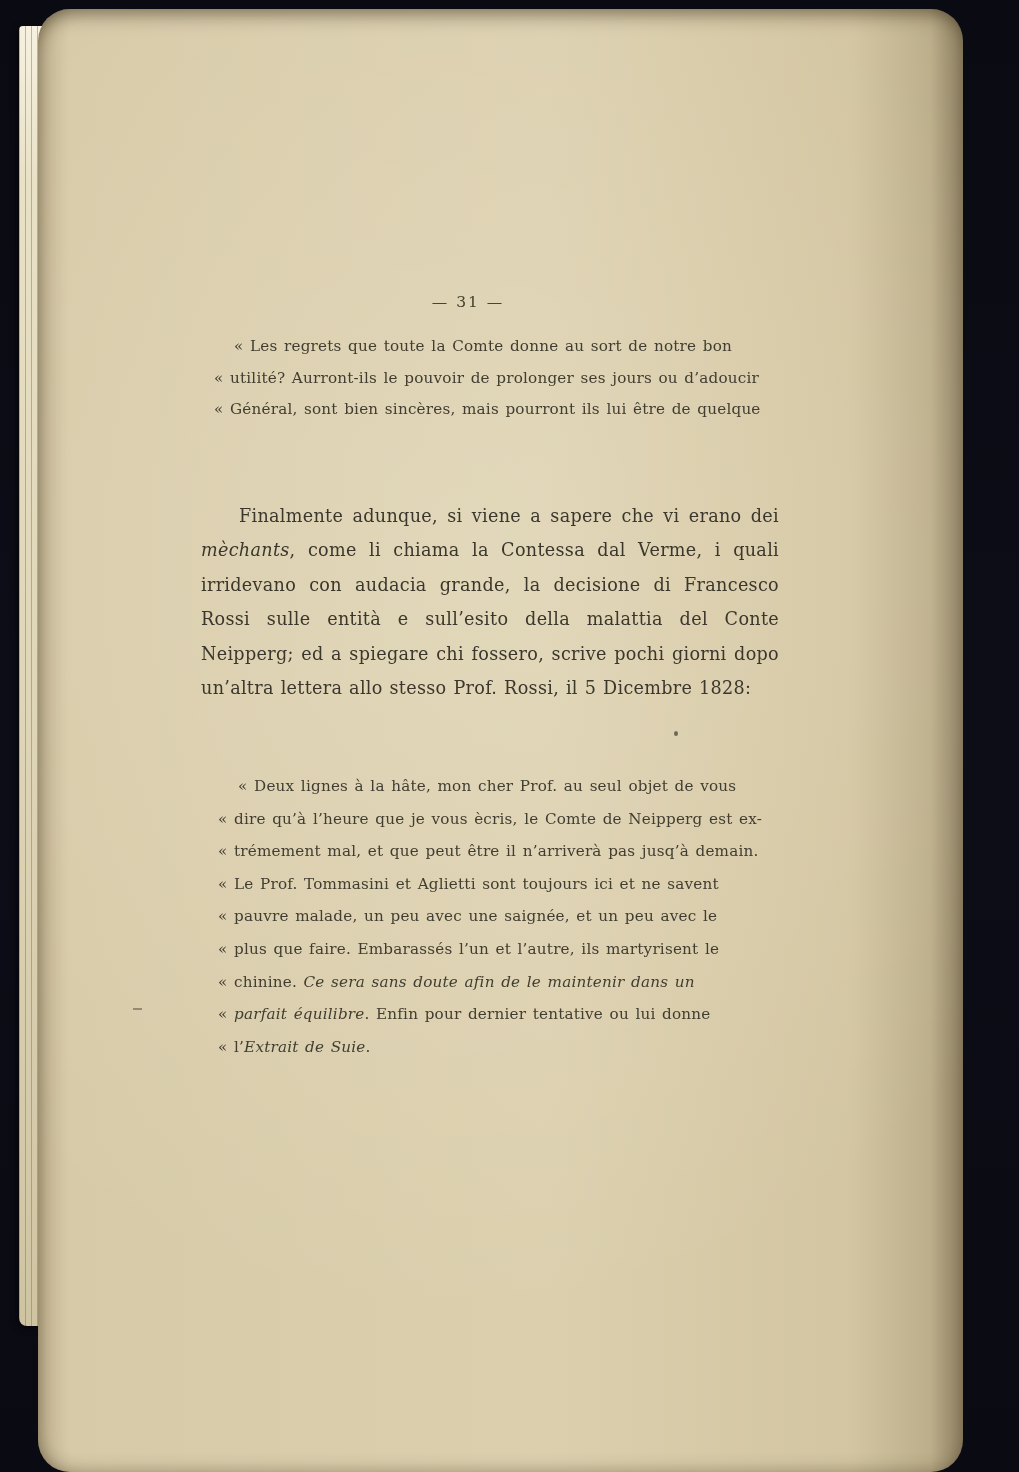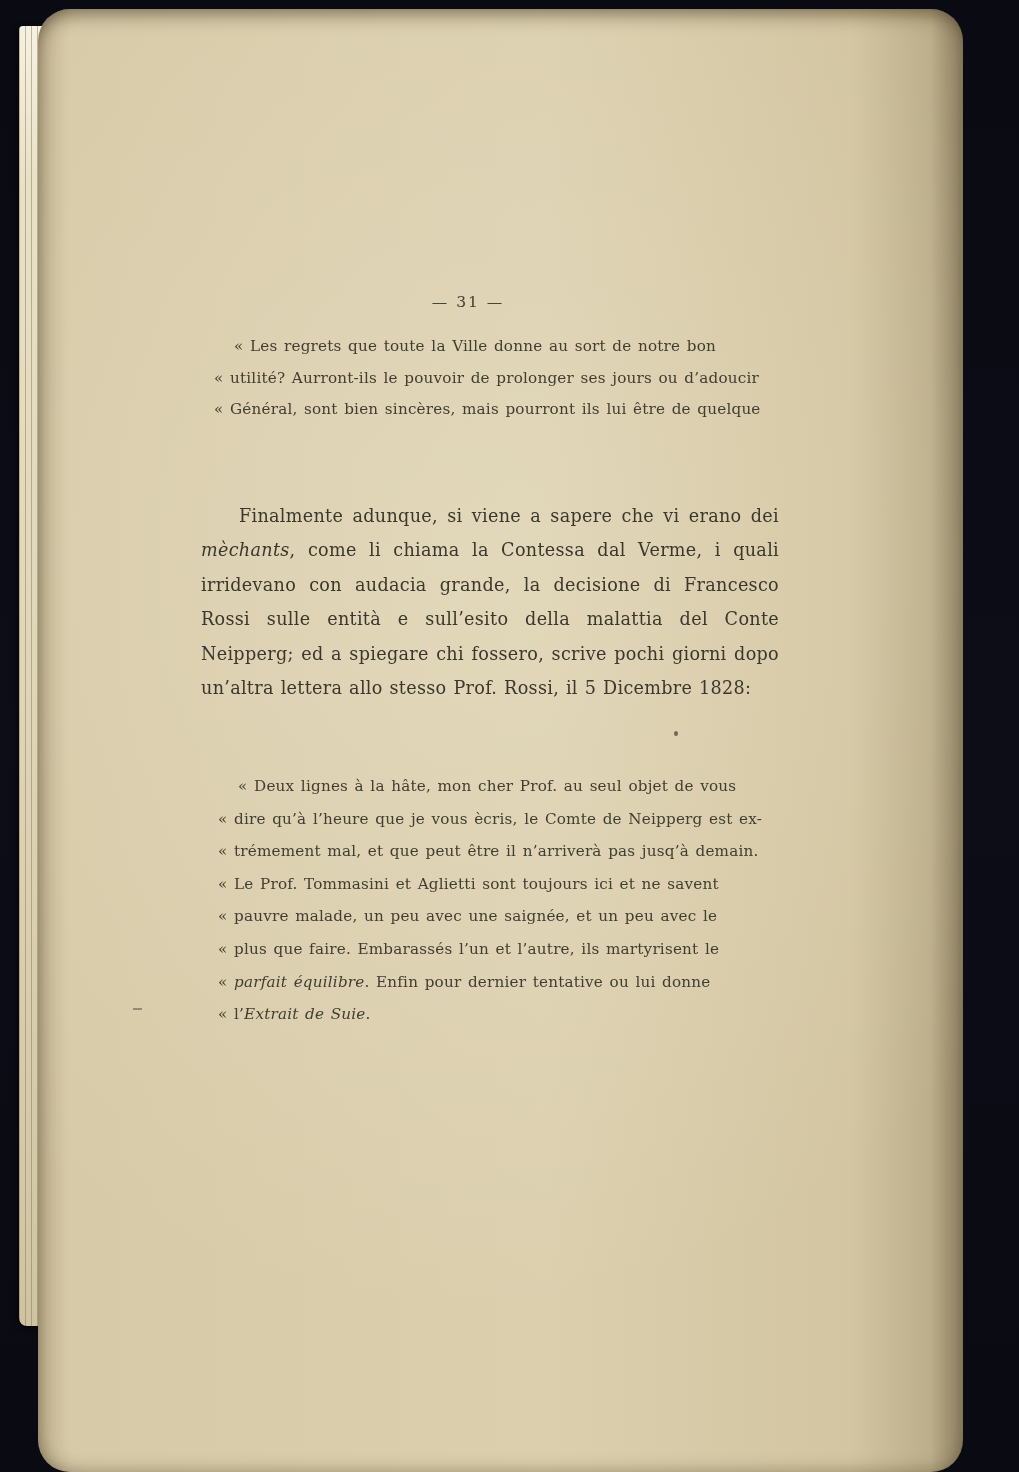--- a/index.html
+++ b/index.html
@@ -99,34 +99,35 @@
 
 <div class="scene">
 
   <div class="fore-edges"></div>
 
   <div class="page">
 
     <div class="page-number">— 31 —</div>
 
     <div class="quote quote1">
-        <div class="tline ind"><span>« Les regrets que toute la Ville donne au sort de notre bon</span></div>
+        <div class="tline ind"><span>« Les regrets que toute la Comte donne au sort de notre bon</span></div>
         <div class="tline"><span>« utilité? Aurront-ils le pouvoir de prolonger ses jours ou d’adoucir</span></div>
         <div class="tline"><span>« Général, sont bien sincères, mais pourront ils lui être de quelque</span></div>
       </div>
 
     <div class="paragraph"><span>Finalmente adunque, si viene a sapere che vi erano dei </span><span class="it">mèchants</span><span>, come li chiama la Contessa dal Verme, i quali irridevano con audacia grande, la decisione di Francesco Rossi sulle entità e sull’esito della malattia del Conte Neipperg; ed a spiegare chi fossero, scrive pochi giorni dopo un’altra lettera allo stesso Prof. Rossi, il 5 Dicembre 1828:</span></div>
 
     <div class="quote quote2">
         <div class="tline ind"><span>« Deux lignes à la hâte, mon cher Prof. au seul objet de vous</span></div>
         <div class="tline"><span>« dire qu’à l’heure que je vous ècris, le Comte de Neipperg est ex-</span></div>
         <div class="tline"><span>« trémement mal, et que peut être il n’arriverà pas jusq’à demain.</span></div>
         <div class="tline"><span>« Le Prof. Tommasini et Aglietti sont toujours ici et ne savent</span></div>
         <div class="tline"><span>« pauvre malade, un peu avec une saignée, et un peu avec le</span></div>
         <div class="tline"><span>« plus que faire. Embarassés l’un et l’autre, ils martyrisent le</span></div>
+        <div class="tline"><span>« chinine. </span><span class="it">Ce sera sans doute afin de le maintenir dans un</span></div>
         <div class="tline"><span>« </span><span class="it">parfait équilibre</span><span>. Enfin pour dernier tentative ou lui donne</span></div>
         <div class="tline"><span>« l’</span><span class="it">Extrait de Suie</span><span>.</span></div>
       </div>
 
     <div class="ink-dot"></div>
     <div class="margin-mark"></div>
 
   </div>
 
 </div>

